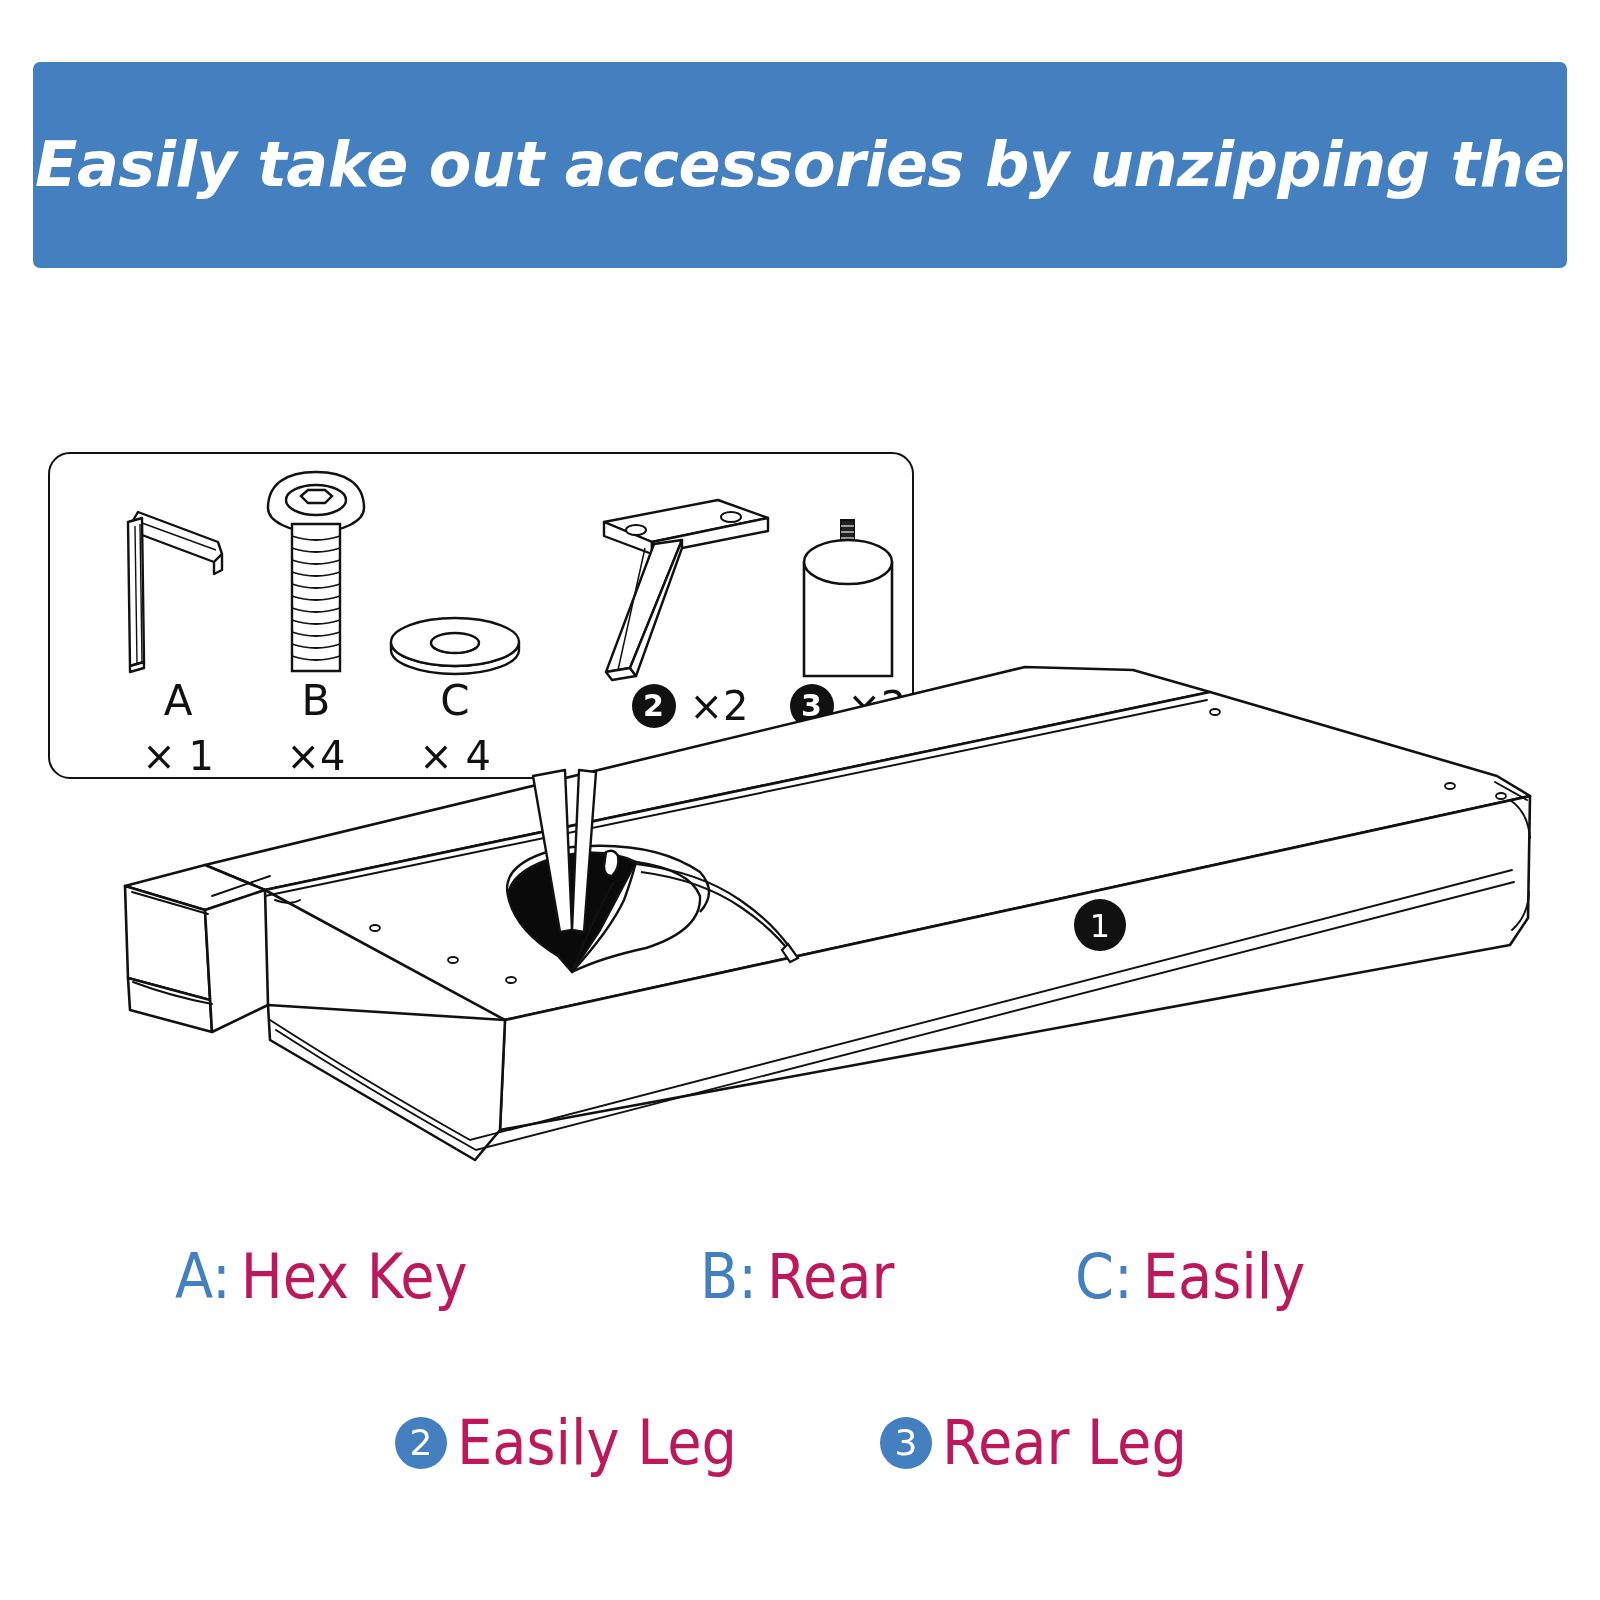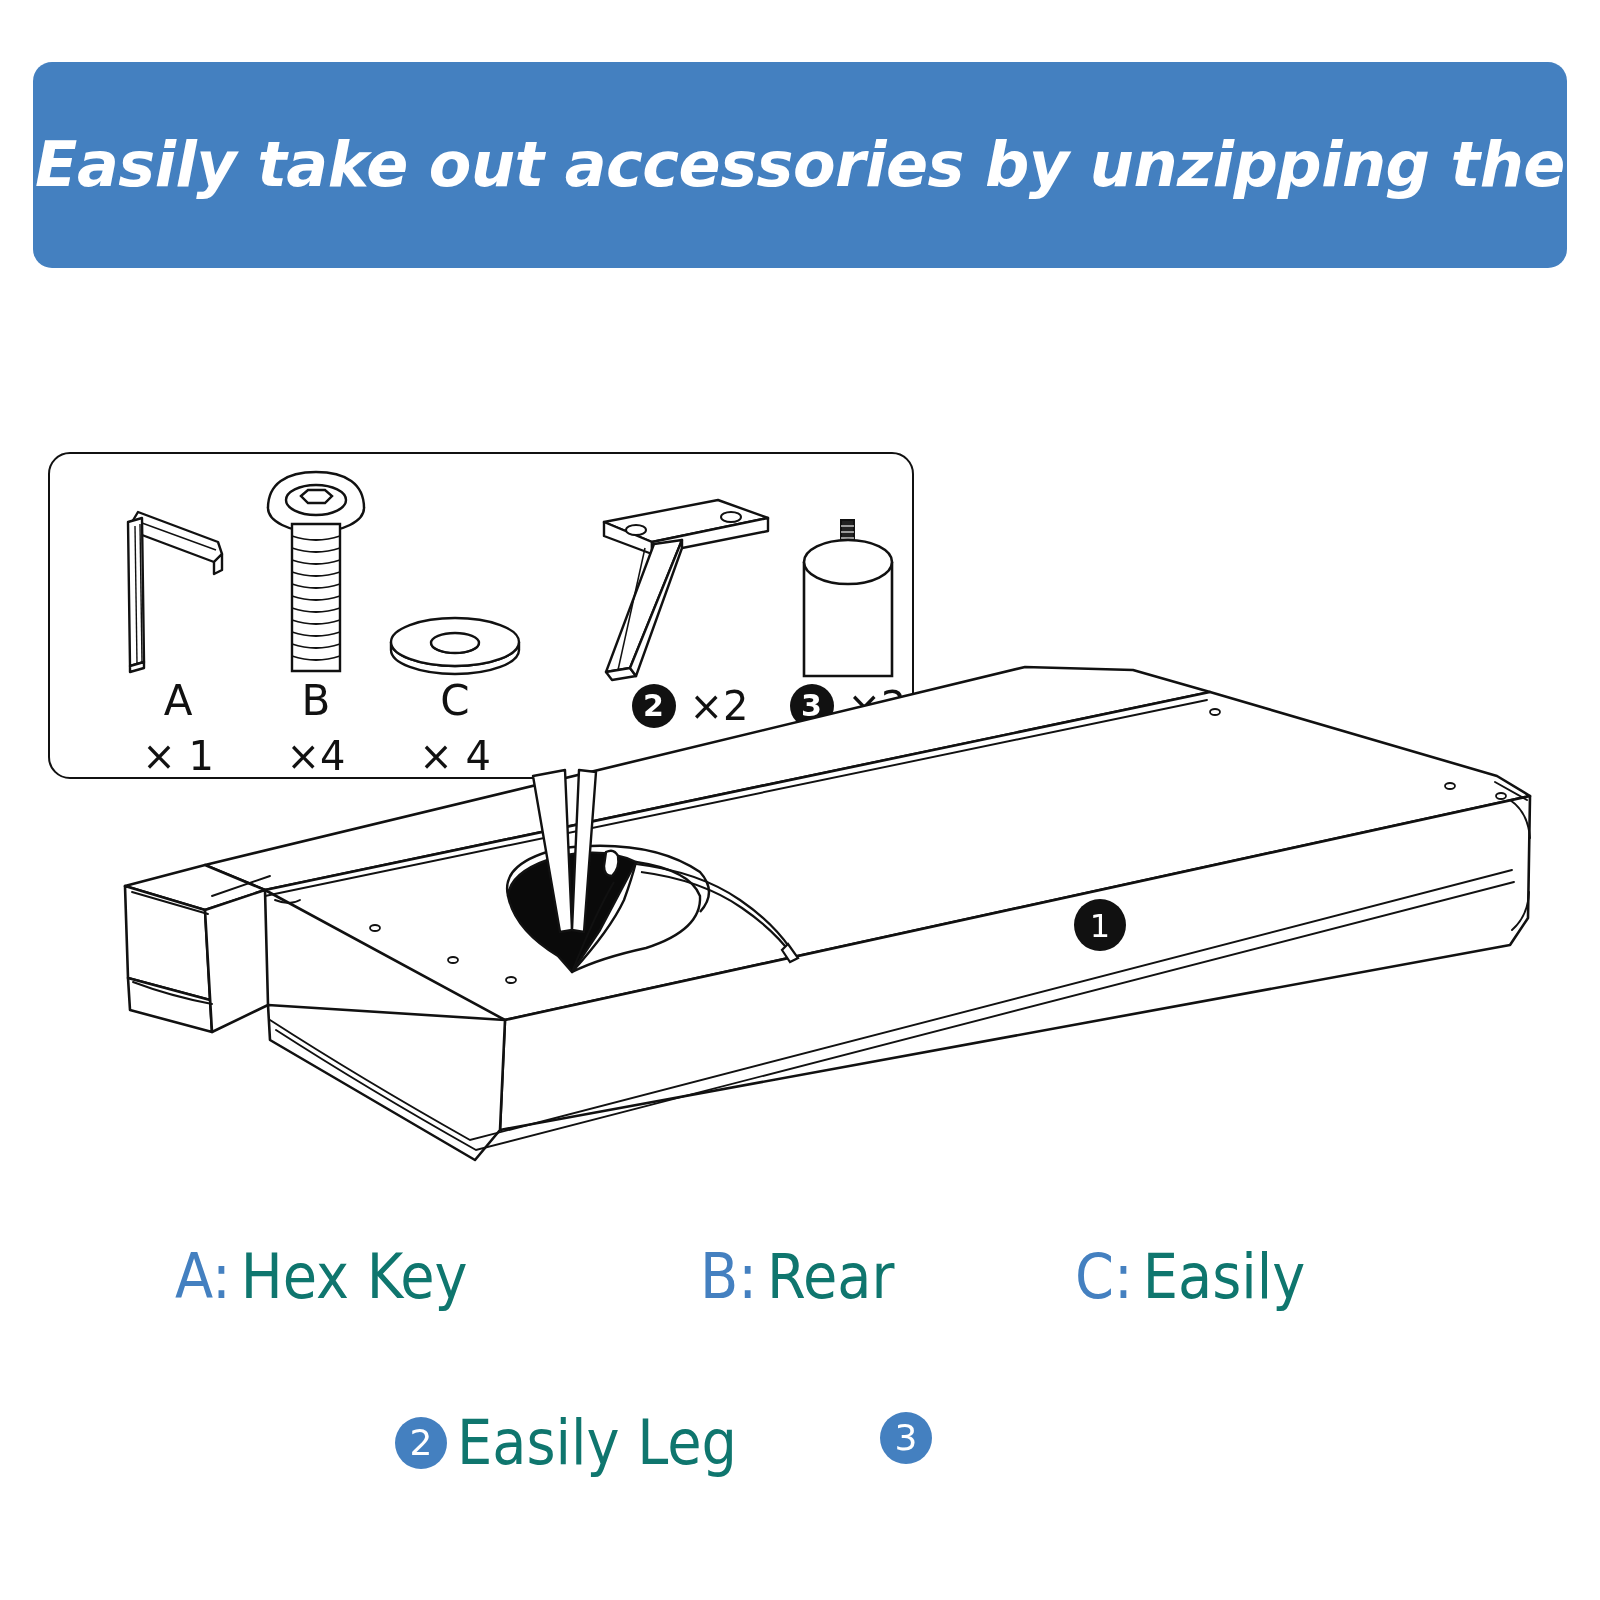--- a/index.html
+++ b/index.html
@@ -16,21 +16,21 @@
   }
 
   
   #header-banner {
     position: absolute;
     left: 33px;
     top: 62px;
     width: 1534px;
     height: 206px;
     background: #4480c0;
-    border-radius: 19px;
+    border-radius: 7px;
     box-sizing: border-box;
     display: flex;
     flex-direction: column;
     align-items: center;
     justify-content: center;
   }
   .banner-line {
     color: #ffffff;
     font-family: "DejaVu Sans", sans-serif;
     font-weight: bold;
@@ -139,21 +139,21 @@
   }
   .legend-key {
     font-family: "DejaVu Sans Condensed", "DejaVu Sans", sans-serif;
     font-size: 62px;
     color: #4480c0;
     line-height: 1;
   }
   .legend-label {
     font-family: "DejaVu Sans Condensed", "DejaVu Sans", sans-serif;
     font-size: 62px;
-    color: #0f766e;
+    color: #be185d;
     line-height: 1;
   }
   .badge-blue {
     width: 52px;
     height: 52px;
     border-radius: 50%;
     background: #4480c0;
     color: #ffffff;
     font-family: "DejaVu Sans", sans-serif;
     font-size: 36px;
@@ -391,14 +391,15 @@
   </div>
 </div>
 
 <div id="legend-row-2">
   <div class="legend-item" style="left:395px; top:0;">
     <span class="badge-blue">2</span>
     <span class="legend-label">Easily Leg</span>
   </div>
   <div class="legend-item" style="left:880px; top:0;">
     <span class="badge-blue">3</span>
+    <span class="legend-label">Rear Leg</span>
   </div>
 </div>
 
 </body></html>

